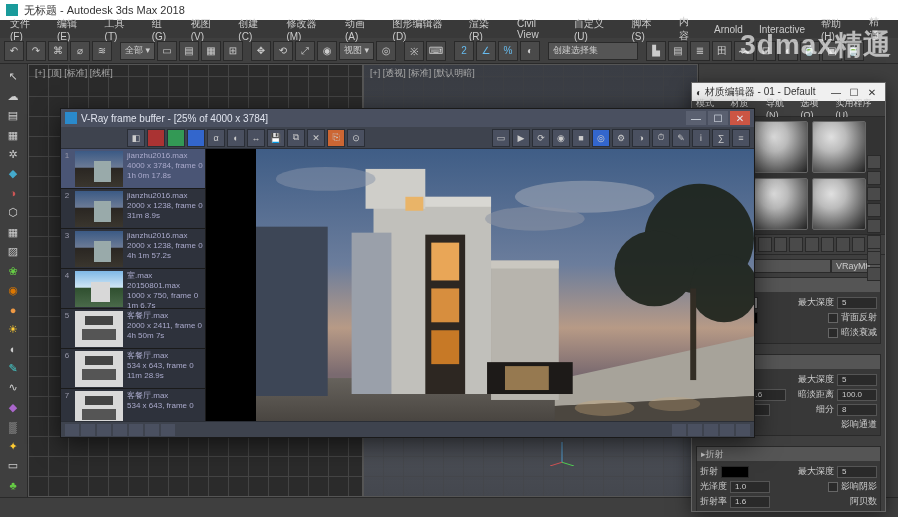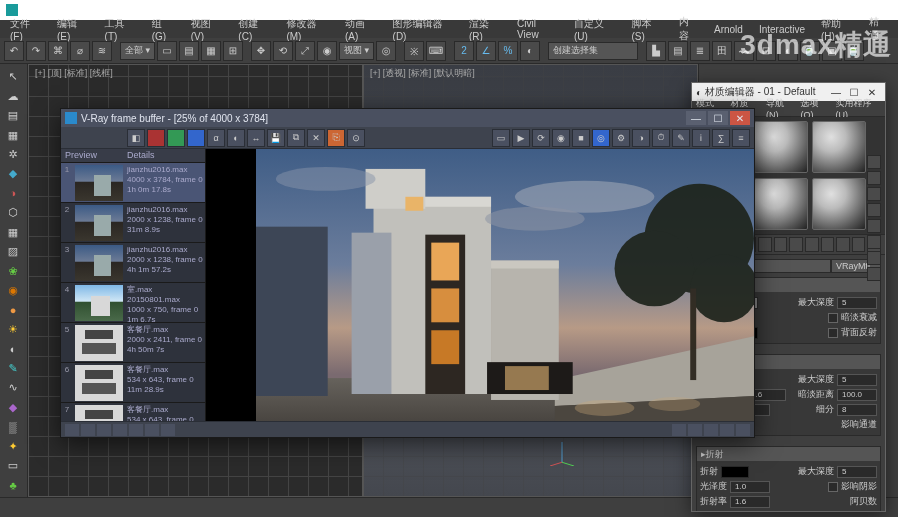--- a/index.html
+++ b/index.html
@@ -109,20 +109,21 @@
   .thumb-ext-day::after { content:""; position:absolute; left:34%; top:30%; width:38%; height:55%; background:#d8d8d8; }
   .thumb-int { background:#d8d8d8; }
   .thumb-int::before { content:""; position:absolute; left:14%; top:50%; width:72%; height:30%; background:#555; }
   .thumb-int::after { content:""; position:absolute; left:20%; top:14%; width:60%; height:26%; background:#444; }
 </style>
 </head>
 <body>
 
 <div class="titlebar">
   <div class="app-icon"></div>
+  <div class="title">无标题 - Autodesk 3ds Max 2018</div>
 </div>
 
 <div class="menubar">
   <span class="menu-item">文件(F)</span>
   <span class="menu-item">编辑(E)</span>
   <span class="menu-item">工具(T)</span>
   <span class="menu-item">组(G)</span>
   <span class="menu-item">视图(V)</span>
   <span class="menu-item">创建(C)</span>
   <span class="menu-item">修改器(M)</span>
@@ -262,24 +263,20 @@
     <div class="vfb-tb-btn">⚙</div>
     <div class="vfb-tb-btn">◑</div>
     <div class="vfb-tb-btn">⏱</div>
     <div class="vfb-tb-btn">✎</div>
     <div class="vfb-tb-btn">ℹ</div>
     <div class="vfb-tb-btn">∑</div>
     <div class="vfb-tb-btn">≡</div>
   </div>
   <div class="vfb-body">
     <div class="vfb-history">
-      <div class="vfb-hist-head">
-        <div style="width:62px">Preview</div>
-        <div>Details</div>
-      </div>
       <div class="vfb-hist-previews" id="vfb-hist-list">
           <div class="vfb-hist-item sel">
             <div class="vfb-hist-num">1</div>
             <div class="vfb-hist-thumb thumb-ext-dusk"></div>
             <div class="vfb-hist-meta">
               <div>jianzhu2016.max</div>
               <div>4000 x 3784, frame 0</div>
               <div>1h 0m 17.8s</div>
             </div>
           </div>
@@ -472,31 +469,31 @@
     <div class="param-section">
       <div class="param-header">▸ <span>漫反射</span></div>
       <div class="param-row">
         <span class="param-label">漫反射</span>
         <div class="param-swatch"></div>
         <div style="flex:1"></div>
         <span class="param-label">最大深度</span>
         <div class="param-spin">5</div>
       </div>
       <div class="param-row">
+        <span class="param-label">粗糙度</span>
+        <div class="param-swatch" style="background:#000"></div>
+        <div style="flex:1"></div>
+        <div class="param-chk"></div>
+        <span class="param-label">背面反射</span>
+      </div>
+      <div class="param-row">
         <div style="flex:1"></div>
         <div class="param-chk"></div>
         <span class="param-label">暗淡衰减</span>
       </div>
-      <div class="param-row">
-        <span class="param-label">粗糙度</span>
-        <div class="param-swatch" style="background:#000"></div>
-        <div style="flex:1"></div>
-        <div class="param-chk"></div>
-        <span class="param-label">背面反射</span>
-      </div>
     </div>
 
     <div class="param-section">
       <div class="param-header">▸ <span>反射</span></div>
       <div class="param-row">
         <span class="param-label">反射</span>
         <div class="param-swatch" style="background:#000"></div>
         <div style="flex:1"></div>
         <span class="param-label">最大深度</span>
         <div class="param-spin">5</div>

